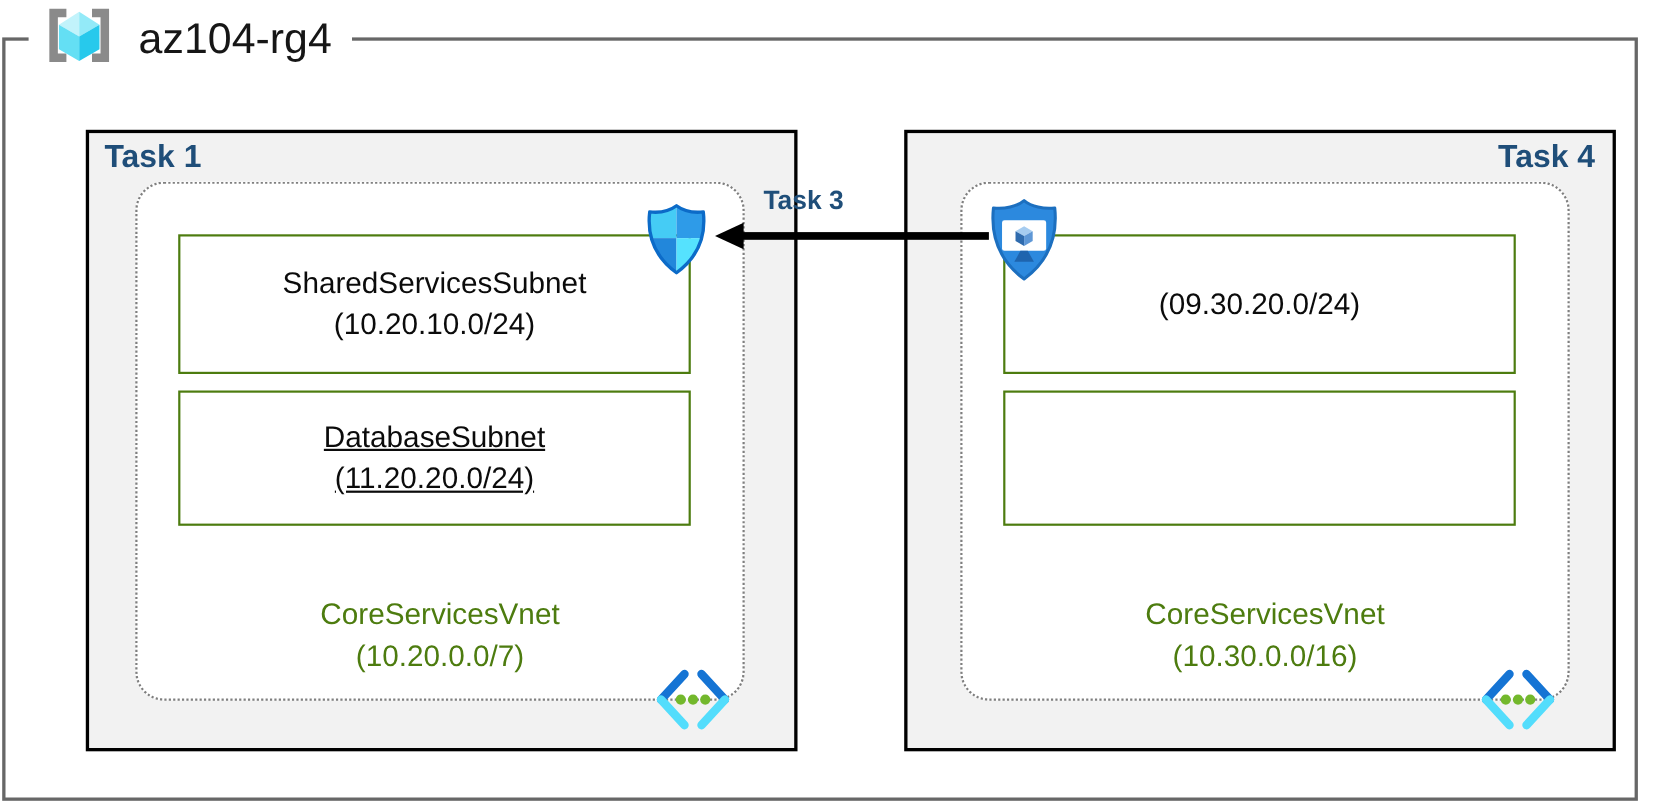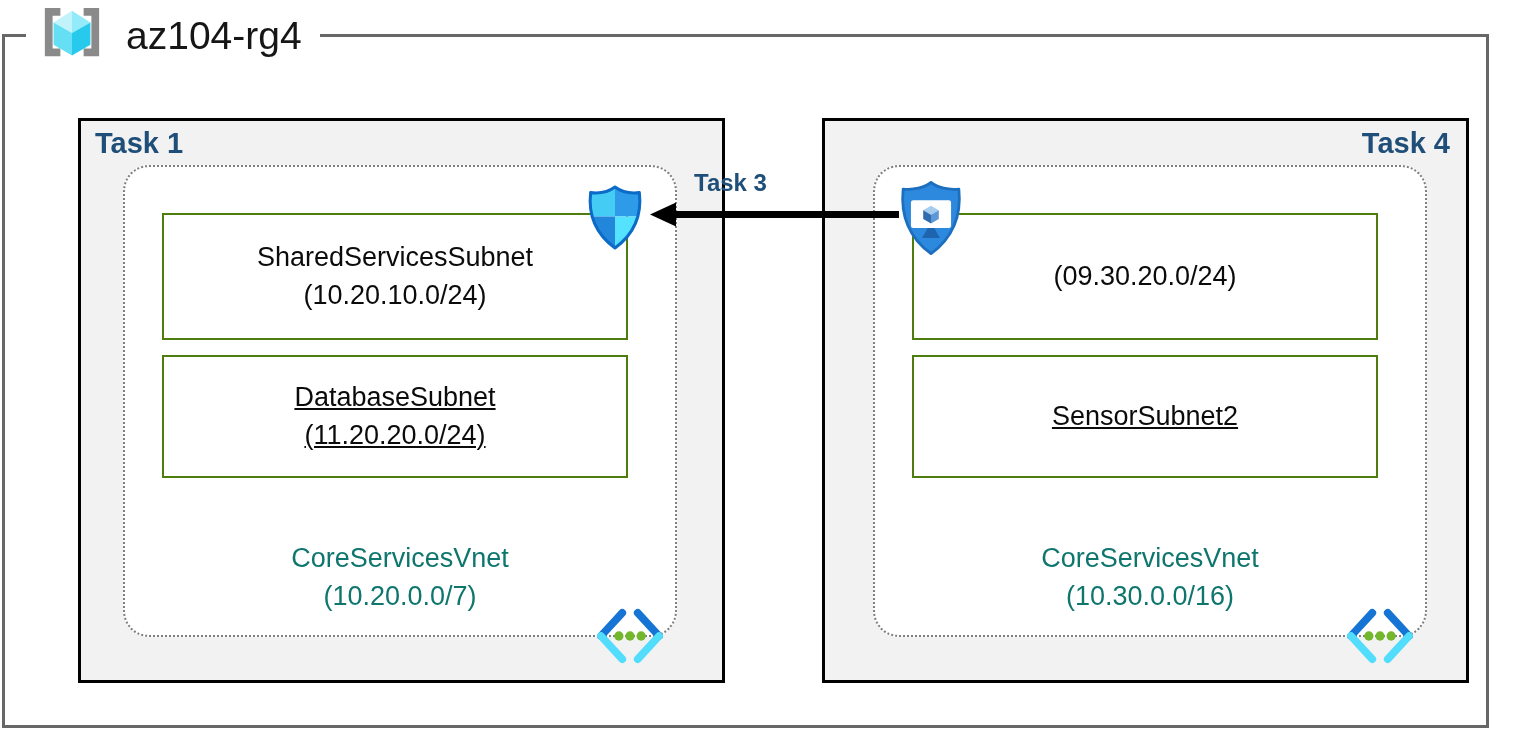--- a/index.html
+++ b/index.html
@@ -27,21 +27,21 @@
 
   
   .subnet{position:absolute;width:466px;background:#fff;border:2px solid #4d7c0f;
     box-sizing:border-box;display:flex;flex-direction:column;align-items:center;
     justify-content:center;text-align:center;font-size:27px;line-height:1.4;color:#0b0b0b;z-index:2;}
   .sub-c1{left:162px;} .sub-c2{left:912px;}
   .sub-r1{top:213px;height:127px;} .sub-r2{top:355px;height:123px;text-decoration:underline;}
 
   
   .vnet-label{position:absolute;top:540px;width:554px;text-align:center;font-size:27px;
-    line-height:1.4;color:#0f766e;z-index:2;}
+    line-height:1.4;color:#4d7c0f;z-index:2;}
   .vl1{left:123px;} .vl2{left:873px;}
 
   
   .icon-abs{position:absolute;z-index:6;}
   .defender-pos{left:584px;top:184px;width:62px;height:67px;}
   .bastion-pos{left:895px;top:179px;width:72px;height:78px;}
   .vneticon1-pos{left:594px;top:606px;width:72px;height:60px;}
   .vneticon2-pos{left:1344px;top:606px;width:72px;height:60px;}
   .rg-icon{width:76px;height:64px;flex:0 0 auto;}
 
@@ -86,21 +86,20 @@
   </div>
   <div class="subnet sub-c1 sub-r2">
     <span>DatabaseSubnet</span>
     <span>(11.20.20.0/24)</span>
   </div>
 
   <div class="subnet sub-c2 sub-r1">
     <span>(09.30.20.0/24)</span>
   </div>
   <div class="subnet sub-c2 sub-r2">
-    <span>SensorSubnet2</span>
   </div>
 
   <div class="vnet-label vl1">
     <div>CoreServicesVnet</div>
     <div>(10.20.0.0/7)</div>
   </div>
   <div class="vnet-label vl2">
     <div>CoreServicesVnet</div>
     <div>(10.30.0.0/16)</div>
   </div>

